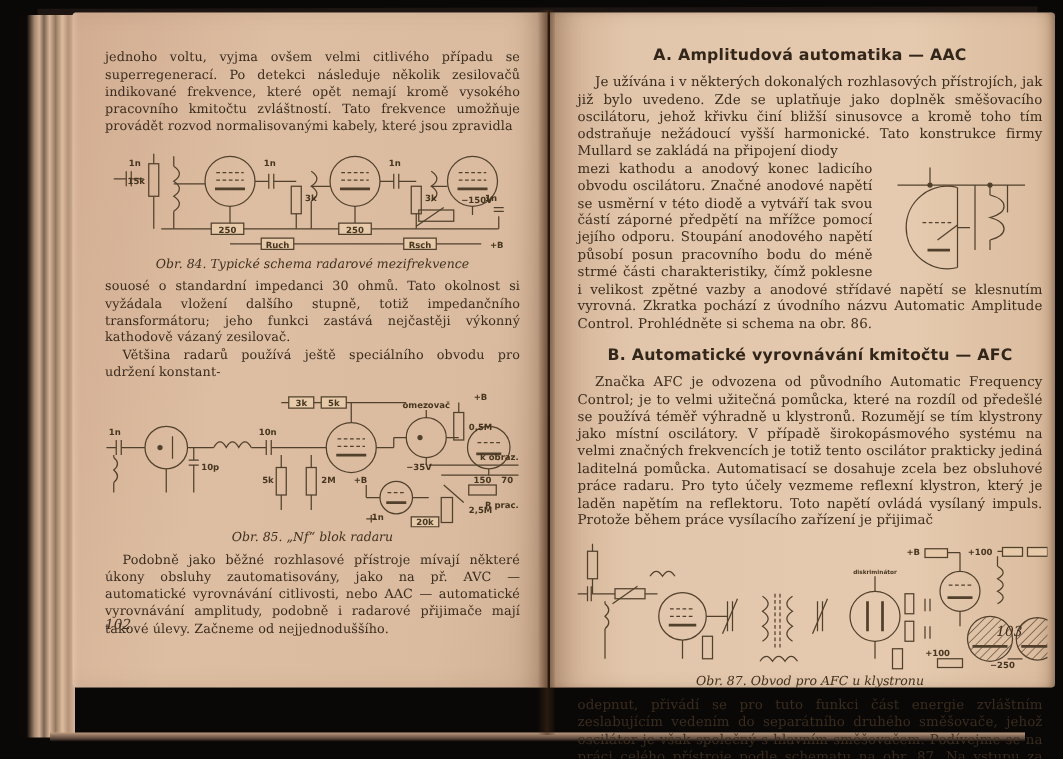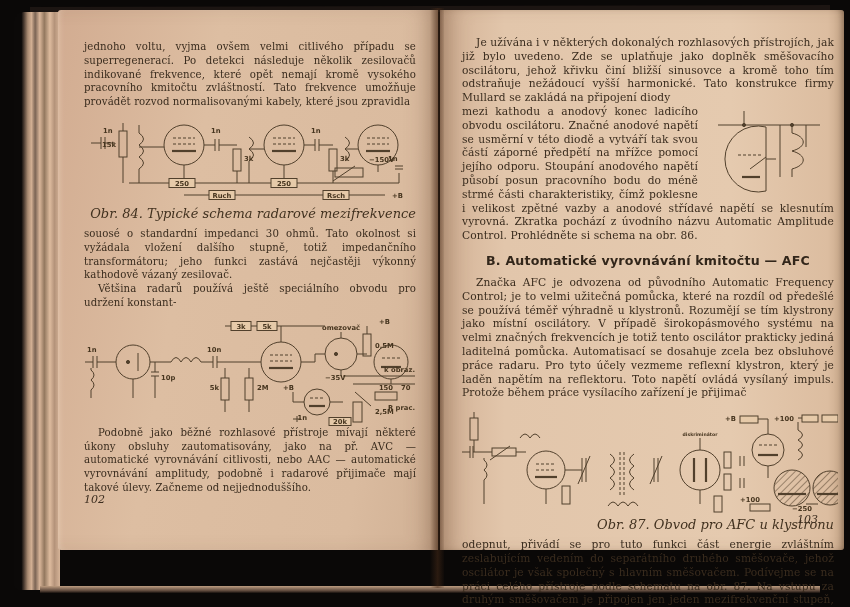--- a/index.html
+++ b/index.html
@@ -25,30 +25,30 @@
     background:linear-gradient(to right,rgba(60,35,20,0),rgba(70,42,24,.55) 55%,rgba(60,35,20,.1));}
   .inner{position:relative;height:100%;box-sizing:border-box;}
   .page-left .inner{padding:30px 22px 0 26px;}
   .page-right .inner{padding:26px 10px 0 22px;}
   .body-text{text-align:justify;line-height:13.8px;letter-spacing:.1px;margin:0;}
   .page-left .body-text{font-size:10.2px;}
   .page-right .body-text{font-size:10.7px;}
   .indent{text-indent:14px;}
   .heading{font-family:"DejaVu Sans",sans-serif;font-weight:bold;text-align:center;
     color:#32261a;font-size:12.6px;margin:10px 0 8px 0;letter-spacing:.2px;}
-  .caption{font-size:13px;font-style:italic;text-align:right;color:#41311f;margin:3px 0 6px 0;}
+  .caption{font-size:10px;font-style:italic;text-align:center;color:#41311f;margin:3px 0 6px 0;}
   .fig{display:block;margin:8px auto 0 auto;}
   .figline{stroke:#51402c;fill:none;stroke-width:1;}
   .thick{stroke-width:2.2;}
   .dash{stroke-dasharray:3 2;}
   .figtext{font:700 6.8px "DejaVu Sans",sans-serif;fill:#46351f;}
   .tiny{font-size:4.6px;}
   .page-num{position:absolute;bottom:44px;font-style:italic;font-size:11px;color:#3c2d1f;}
   .page-left .page-num{left:26px;}
-  .page-right .page-num{right:26px;bottom:24px;font-style:italic;}
+  .page-right .page-num{right:26px;bottom:38px;font-style:italic;}
   .fig86-wrap{float:right;width:128px;margin:2px 0 2px 8px;text-align:center;}
   .clearfix{clear:both;}
 </style>
 </head>
 <body>
 
 <div class="screen">
   <div class="edge-top"></div>
   <div class="edge-stack-left"></div>
   <div class="edge-bottom"></div>
@@ -212,29 +212,31 @@
         <text class="figtext" x="294" y="6">+B</text>
         <text class="figtext" x="198" y="72">+B</text>
         <text class="figtext" x="301" y="72" text-anchor="middle">150</text>
         <text class="figtext" x="290" y="96">2,5M</text>
         <text class="figtext" x="255" y="106" text-anchor="middle">20k</text>
         <text class="figtext" x="222" y="102" text-anchor="end">1n</text>
         <text class="figtext" x="330" y="54" text-anchor="end">k obraz.</text>
         <text class="figtext" x="330" y="92" text-anchor="end">R prac.</text>
         <text class="figtext" x="316" y="72">70</text>
       </svg>
+      <div class="caption">Obr. 85. „Nf“ blok radaru</div>
 
       <p class="body-text indent">Podobně jako běžné rozhlasové přístroje mívají některé úkony obsluhy zautomatisovány, jako na př. AVC — automatické vyrovnávání citlivosti, nebo AAC — automatické vyrovnávání amplitudy, podobně i radarové přijimače mají takové úlevy. Začneme od nejjednoduššího.</p>
 
       <div class="page-num">102</div>
     </div>
   </div>
 
   <div class="page page-right">
     <div class="inner">
+      <div class="heading" style="margin-top:0;">A. Amplitudová automatika — AAC</div>
       <p class="body-text indent">Je užívána i v některých dokonalých rozhlasových přístrojích, jak již bylo uvedeno. Zde se uplatňuje jako doplněk směšovacího oscilátoru, jehož křivku činí bližší sinusovce a kromě toho tím odstraňuje nežádoucí vyšší harmonické. Tato konstrukce firmy Mullard se zakládá na připojení diody</p>
 
       <div>
         <div class="fig86-wrap">
           <svg class="fig" style="margin-top:0;" width="112" height="86" viewBox="0 0 112 86">
             <g class="figline">
               <line x1="4" y1="18" x2="106" y2="18"></line>
               <line x1="30" y1="4" x2="30" y2="18"></line>
               <circle cx="30" cy="18" r="1.6" fill="#51402c"></circle>
               <circle cx="78" cy="18" r="1.6" fill="#51402c"></circle>

